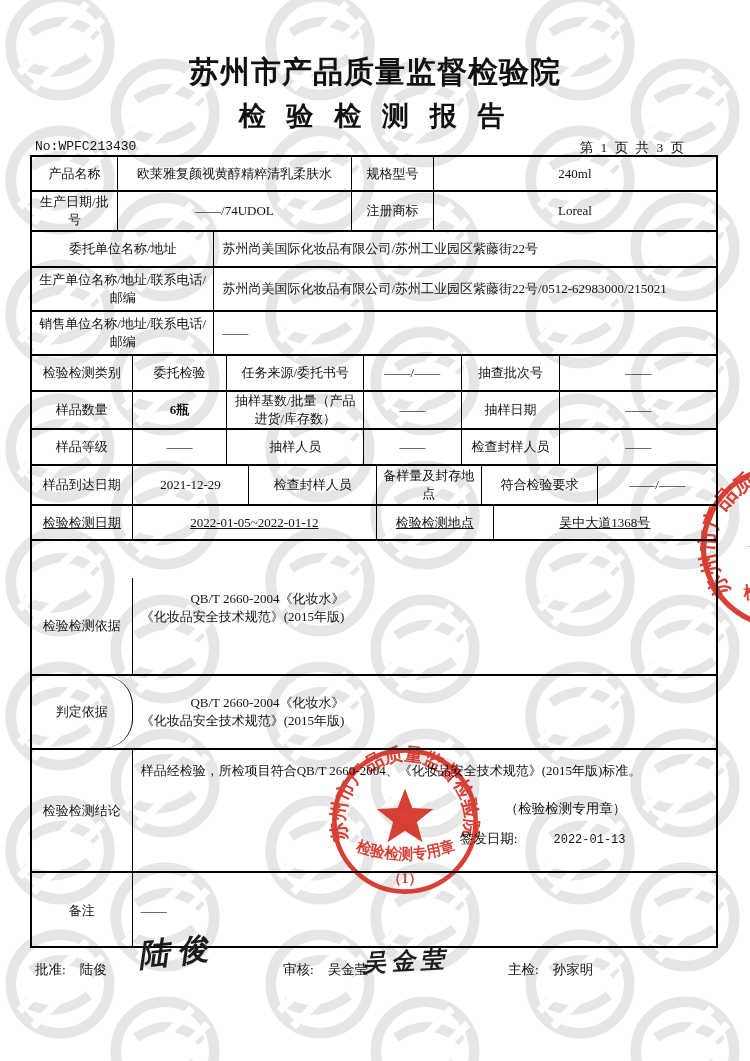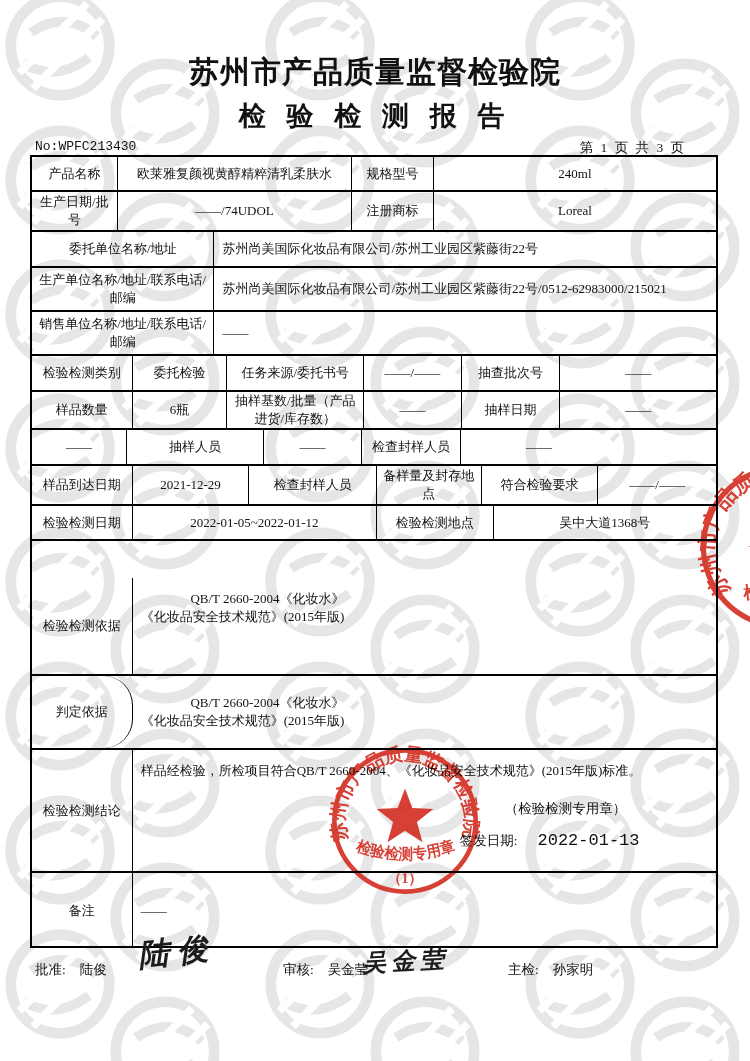--- a/index.html
+++ b/index.html
@@ -32,21 +32,21 @@
     display:flex;align-items:center;justify-content:center;
     font-size:13px;line-height:1.35;text-align:center;
     padding:2px 4px;white-space:pre-line;overflow:hidden;
   }
   .tcell:last-child{border-right:none;}
   .tcell.left{justify-content:flex-start;text-align:right;padding-left:8px;}
   .conclusion-cell{position:relative;display:block;padding:0;}
   .c-text{position:absolute;left:8px;right:6px;top:12px;text-align:left;font-size:13px;}
   .c-seal{position:absolute;left:372px;top:50px;font-size:13.5px;}
   .c-issue{position:absolute;left:327px;top:80px;font-size:13.5px;}
-  .c-issue .date{margin-left:20px;font-family:"Liberation Mono","DejaVu Sans Mono",monospace;font-size:17px;}
+  .c-issue .date{margin-left:36px;font-family:"Liberation Mono","DejaVu Sans Mono",monospace;font-size:12px;}
   .stamp{position:absolute;pointer-events:none;mix-blend-mode:multiply;opacity:.92;}
   .footer{position:absolute;left:0;top:953px;width:750px;height:70px;font-size:13.5px;}
   .sig-group{position:absolute;top:8px;white-space:nowrap;}
   .sig-group .printed{margin-left:14px;}
   .handwriting{
     position:absolute;font-style:italic;font-weight:700;color:#1c1c1c;
     font-family:"DejaVu Serif",serif;white-space:nowrap;
   }
   #hand-approve{left:138px;top:-22px;font-size:31px;transform:rotate(-6deg);letter-spacing:8px;}
   #hand-review{left:362px;top:-8px;font-size:24px;transform:rotate(-3deg);letter-spacing:5px;}
@@ -619,42 +619,43 @@
       <div class="trow" style="height: 36px;">
         <div class="tcell" style="width: 101px;">检验检测类别</div>
         <div class="tcell" style="width: 95px;">委托检验</div>
         <div class="tcell" style="width: 137px;">任务来源/委托书号</div>
         <div class="tcell" style="width: 98px;">——/——</div>
         <div class="tcell" style="width: 99px;">抽查批次号</div>
         <div class="tcell" style="width: 156px;">——</div>
       </div>
       <div class="trow" style="height: 38px;">
         <div class="tcell" style="width: 101px;">样品数量</div>
-        <div class="tcell" style="width: 95px;">6瓶</div>
+        <div class="tcell" style="width: 95px; font-weight: bold;">6瓶</div>
         <div class="tcell" style="width: 137px;">抽样基数/批量（产品进货/库存数）</div>
         <div class="tcell" style="width: 98px;">——</div>
         <div class="tcell" style="width: 99px;">抽样日期</div>
         <div class="tcell" style="width: 156px;">——</div>
       </div>
       <div class="trow" style="height: 36px;">
+        <div class="tcell" style="width: 101px;">样品等级</div>
         <div class="tcell" style="width: 95px;">——</div>
         <div class="tcell" style="width: 137px;">抽样人员</div>
         <div class="tcell" style="width: 98px;">——</div>
         <div class="tcell" style="width: 99px;">检查封样人员</div>
         <div class="tcell" style="width: 156px;">——</div>
       </div>
       <div class="trow" style="height: 40px;">
         <div class="tcell" style="width: 101px;">样品到达日期</div>
         <div class="tcell" style="width: 117px;">2021-12-29</div>
         <div class="tcell" style="width: 128px;">检查封样人员</div>
         <div class="tcell" style="width: 105px;">备样量及封存地点</div>
         <div class="tcell" style="width: 117px;">符合检验要求</div>
         <div class="tcell" style="width: 118px;">——/——</div>
       </div>
-      <div class="trow" style="height: 35px;">
+      <div class="trow" style="height: 35px; text-decoration: underline;">
         <div class="tcell" style="width: 101px;">检验检测日期</div>
         <div class="tcell" style="width: 245px;">2022-01-05~2022-01-12</div>
         <div class="tcell" style="width: 117px;">检验检测地点</div>
         <div class="tcell" style="width: 223px;">吴中大道1368号</div>
       </div>
       <div class="trow" style="height: 135px;">
         <div class="tcell" style="width: 101px; margin-top: 37px;">检验检测依据</div>
         <div class="tcell left" style="width: 585px;">QB/T 2660-2004《化妆水》
 《化妆品安全技术规范》(2015年版)</div>
       </div>

